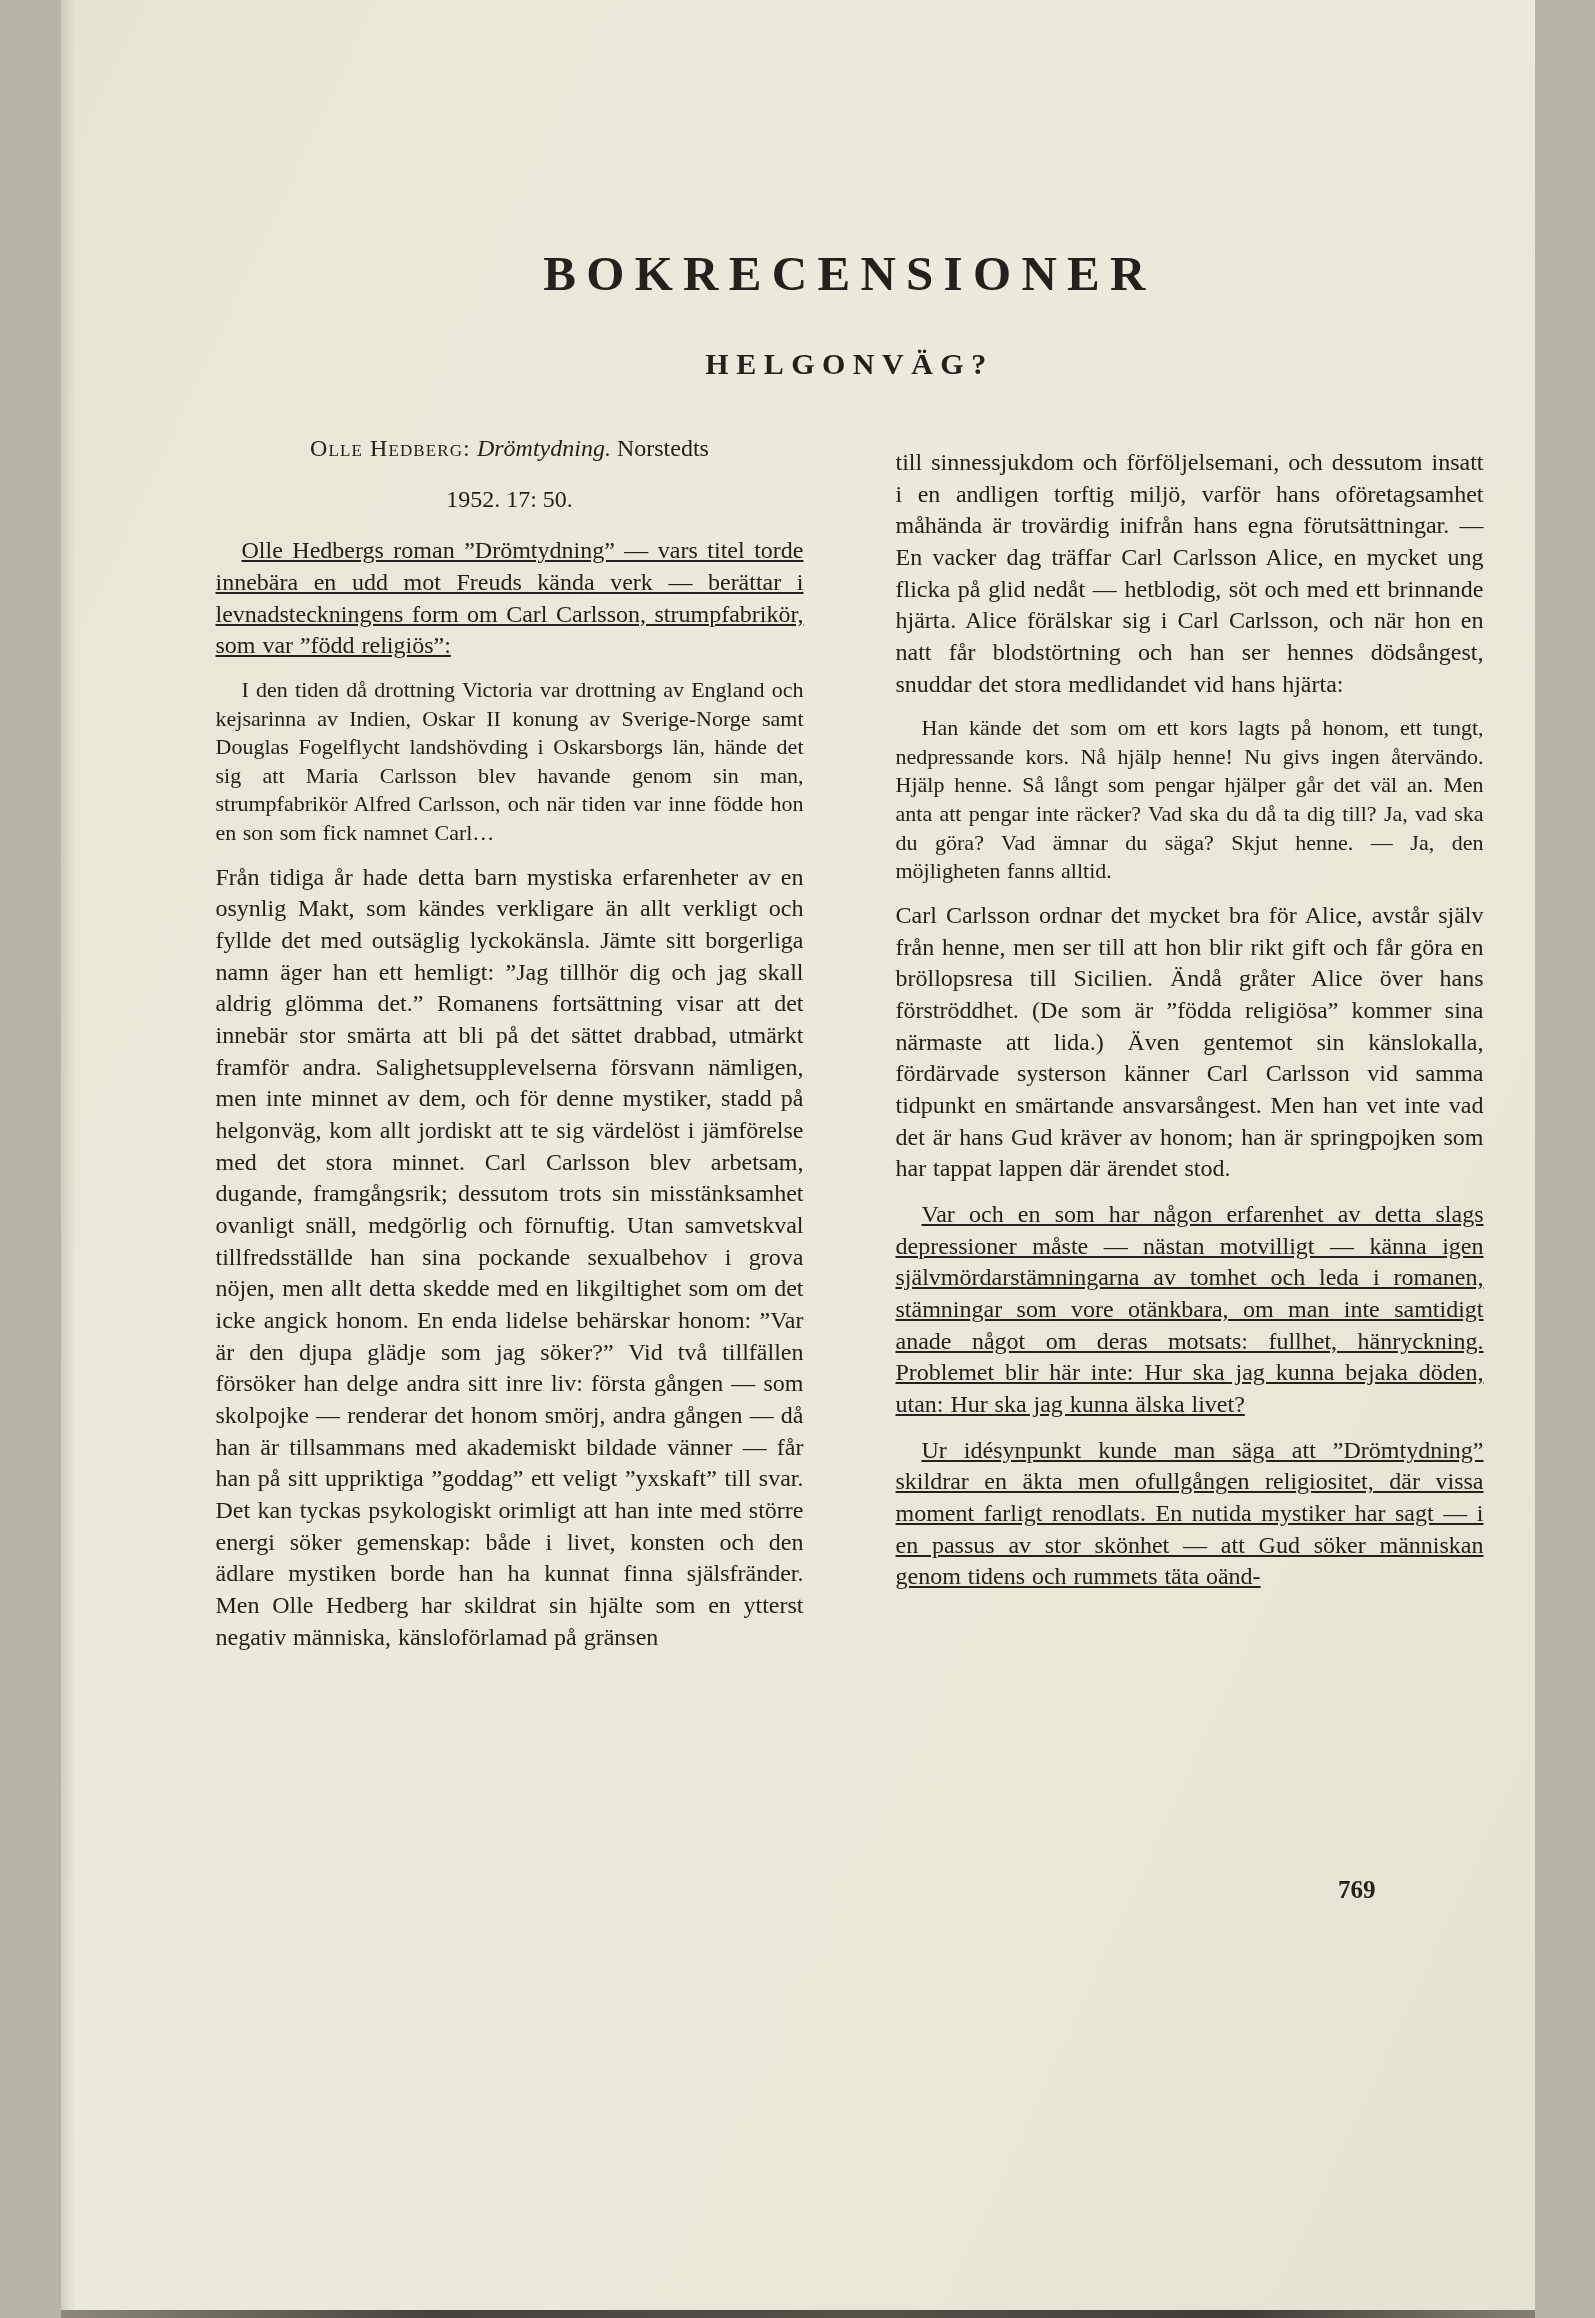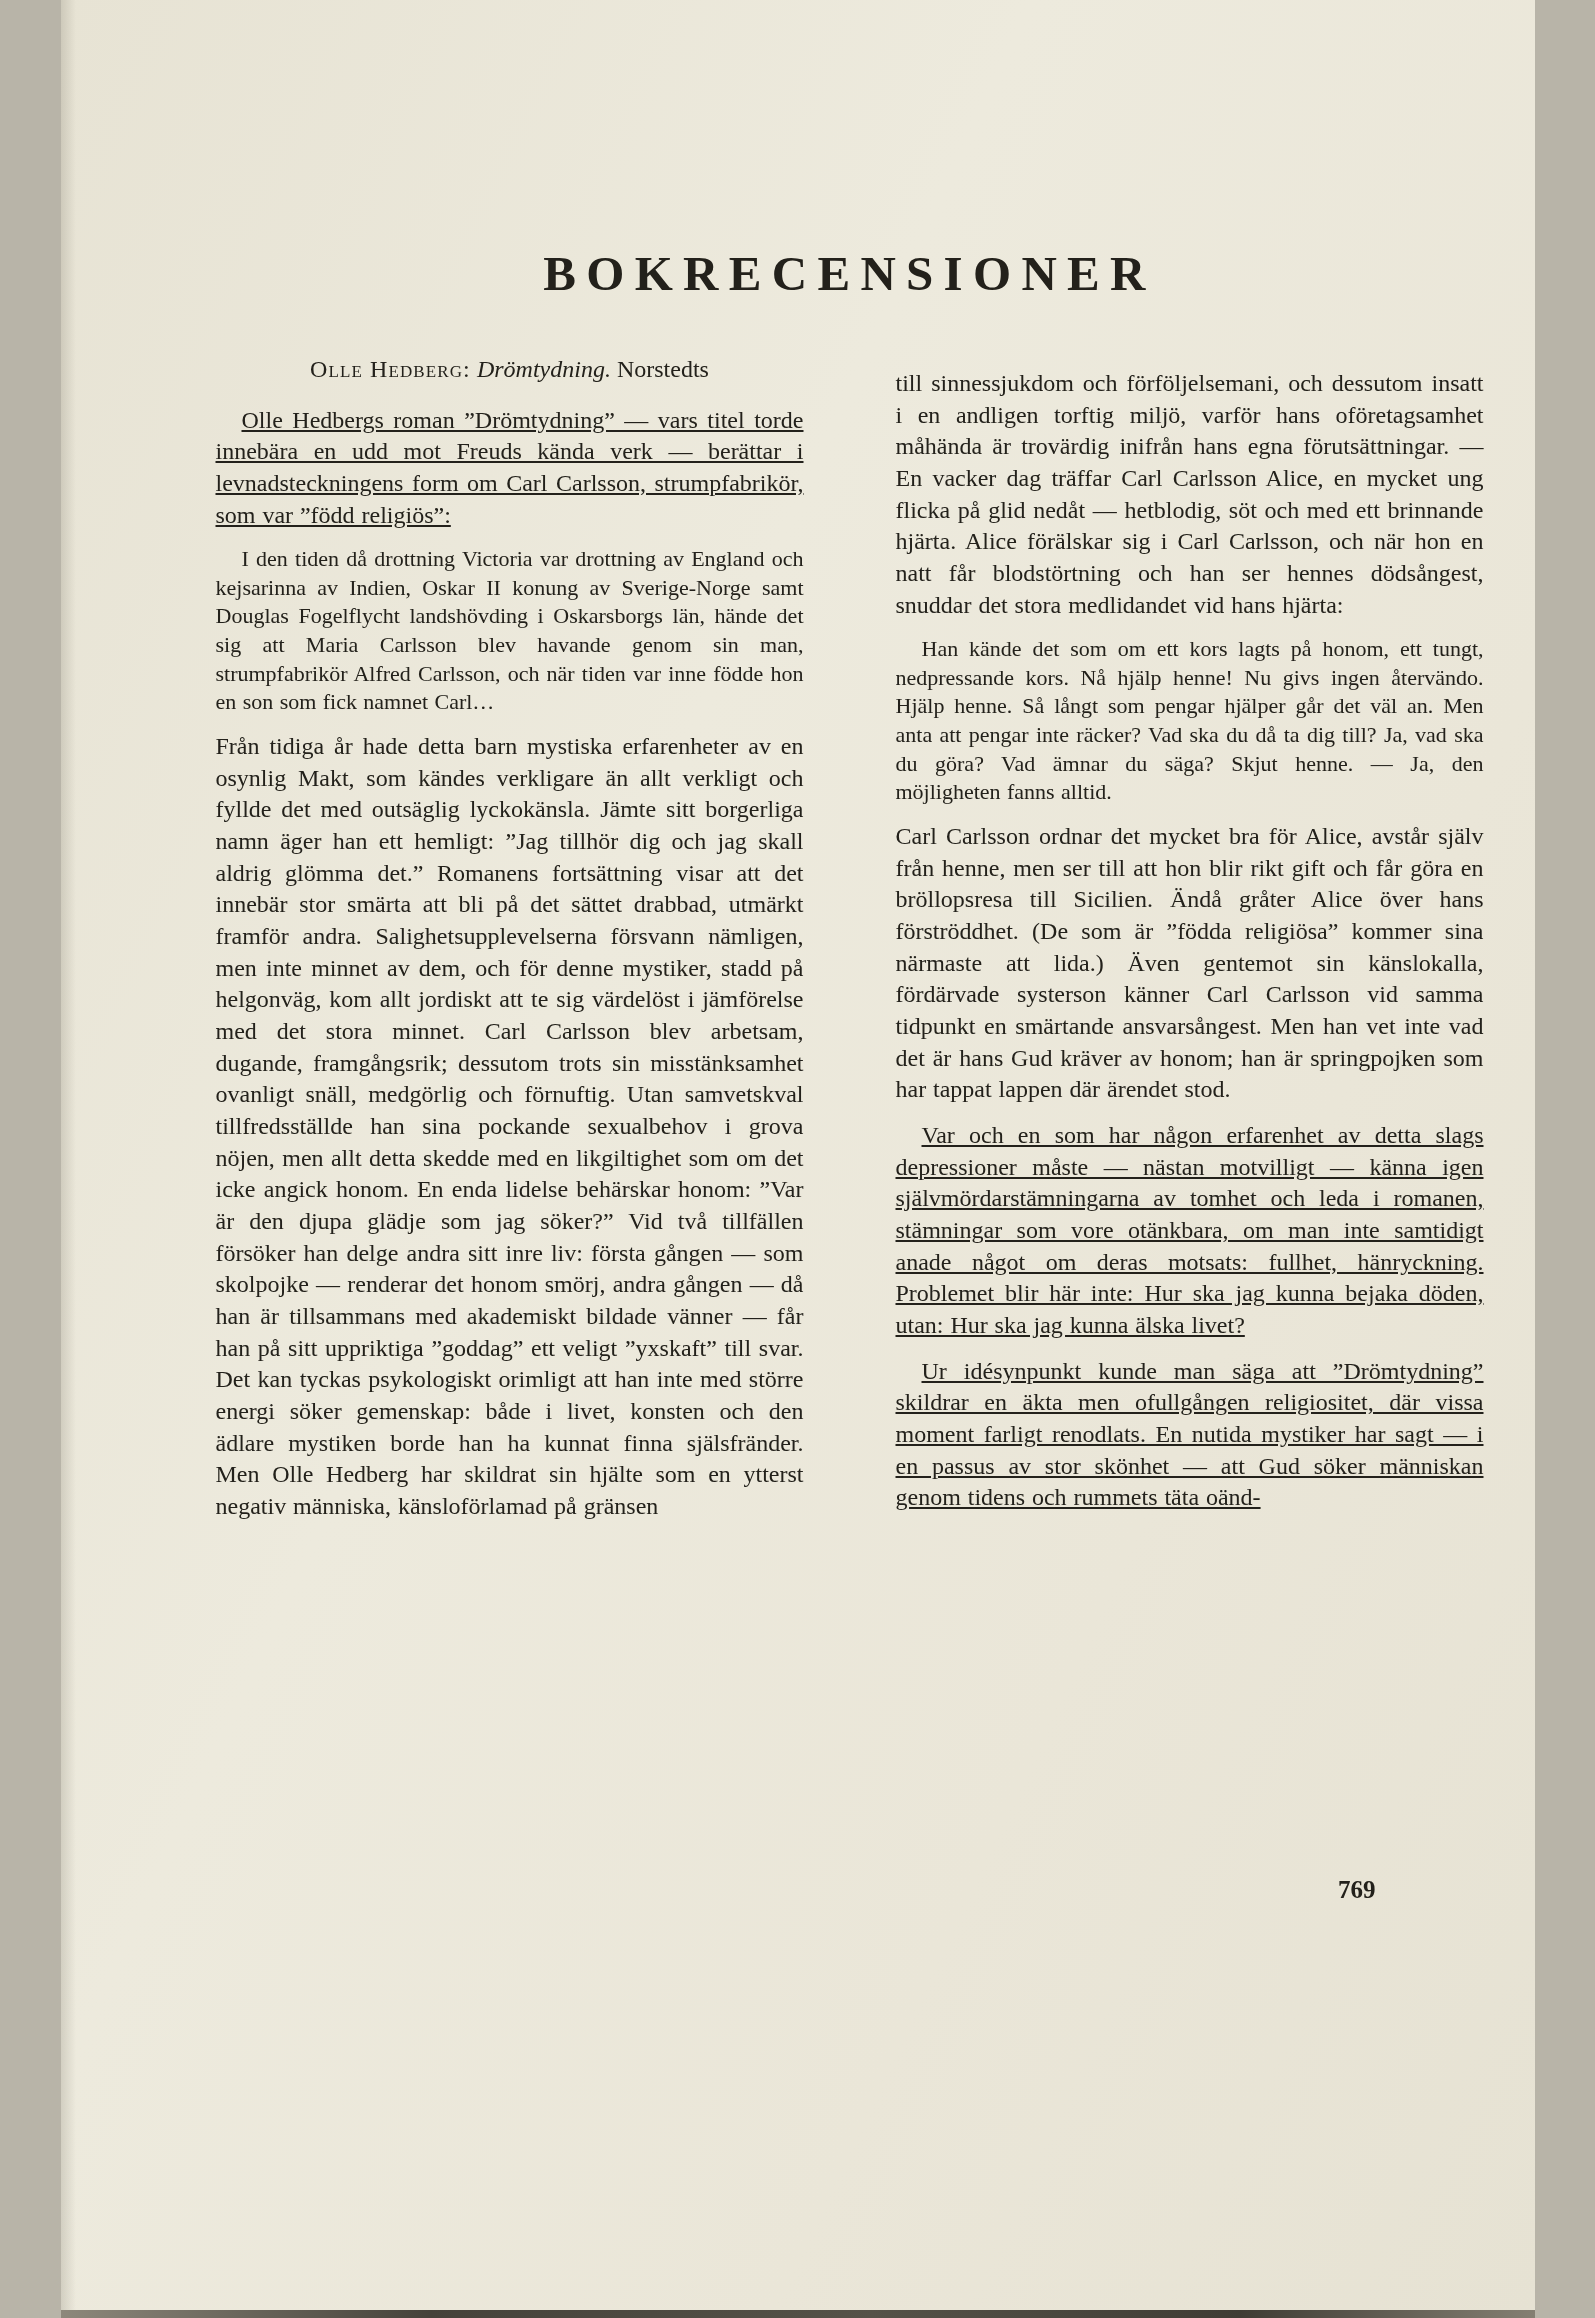--- a/index.html
+++ b/index.html
@@ -117,25 +117,27 @@
 </head>
 <body>
 
 <div class="page">
   <div class="left-edge-shade"></div>
 
   <div class="content">
 
     <h1 class="section-title">BOKRECENSIONER</h1>
 
+    <h2 class="article-title">HELGONVÄG?</h2>
 
     <div class="columns">
 
       <div class="col">
         <p class="citation"><span class="smallcaps">Olle Hedberg:</span> <span class="italic">Drömtydning.</span> <span>Norstedts</span></p>
+        <p class="citation-line2">1952. 17: 50.</p>
 
         <p class="body-para indent">Olle Hedbergs roman ”Drömtydning” — vars titel torde innebära en udd mot Freuds kända verk — berättar i levnadsteckningens form om Carl Carlsson, strumpfabrikör, som var ”född religiös”:</p>
 
         <p class="body-para quote-block">I den tiden då drottning Victoria var drottning av England och kejsarinna av Indien, Oskar II konung av Sverige-Norge samt Douglas Fogelflycht landshövding i Oskarsborgs län, hände det sig att Maria Carlsson blev havande genom sin man, strumpfabrikör Alfred Carlsson, och när tiden var inne födde hon en son som fick namnet Carl…</p>
 
         <p class="body-para">Från tidiga år hade detta barn mystiska erfarenheter av en osynlig Makt, som kändes verkligare än allt verkligt och fyllde det med outsäglig lyckokänsla. Jämte sitt borgerliga namn äger han ett hemligt: ”Jag tillhör dig och jag skall aldrig glömma det.” Romanens fortsättning visar att det innebär stor smärta att bli på det sättet drabbad, utmärkt framför andra. Salighetsupplevelserna försvann nämligen, men inte minnet av dem, och för denne mystiker, stadd på helgonväg, kom allt jordiskt att te sig värdelöst i jämförelse med det stora minnet. Carl Carlsson blev arbetsam, dugande, framgångsrik; dessutom trots sin misstänksamhet ovanligt snäll, medgörlig och förnuftig. Utan samvetskval tillfredsställde han sina pockande sexualbehov i grova nöjen, men allt detta skedde med en likgiltighet som om det icke angick honom. En enda lidelse behärskar honom: ”Var är den djupa glädje som jag söker?” Vid två tillfällen försöker han delge andra sitt inre liv: första gången — som skolpojke — renderar det honom smörj, andra gången — då han är tillsammans med akademiskt bildade vänner — får han på sitt uppriktiga ”goddag” ett veligt ”yxskaft” till svar. Det kan tyckas psykologiskt orimligt att han inte med större energi söker gemenskap: både i livet, konsten och den ädlare mystiken borde han ha kunnat finna själsfränder. Men Olle Hedberg har skildrat sin hjälte som en ytterst negativ människa, känsloförlamad på gränsen</p>
       </div>
 
       <div class="col">
         <p class="body-para">till sinnessjukdom och förföljelsemani, och dessutom insatt i en andligen torftig miljö, varför hans oföretagsamhet måhända är trovärdig inifrån hans egna förutsättningar. — En vacker dag träffar Carl Carlsson Alice, en mycket ung flicka på glid nedåt — hetblodig, söt och med ett brinnande hjärta. Alice förälskar sig i Carl Carlsson, och när hon en natt får blodstörtning och han ser hennes dödsångest, snuddar det stora medlidandet vid hans hjärta:</p>

